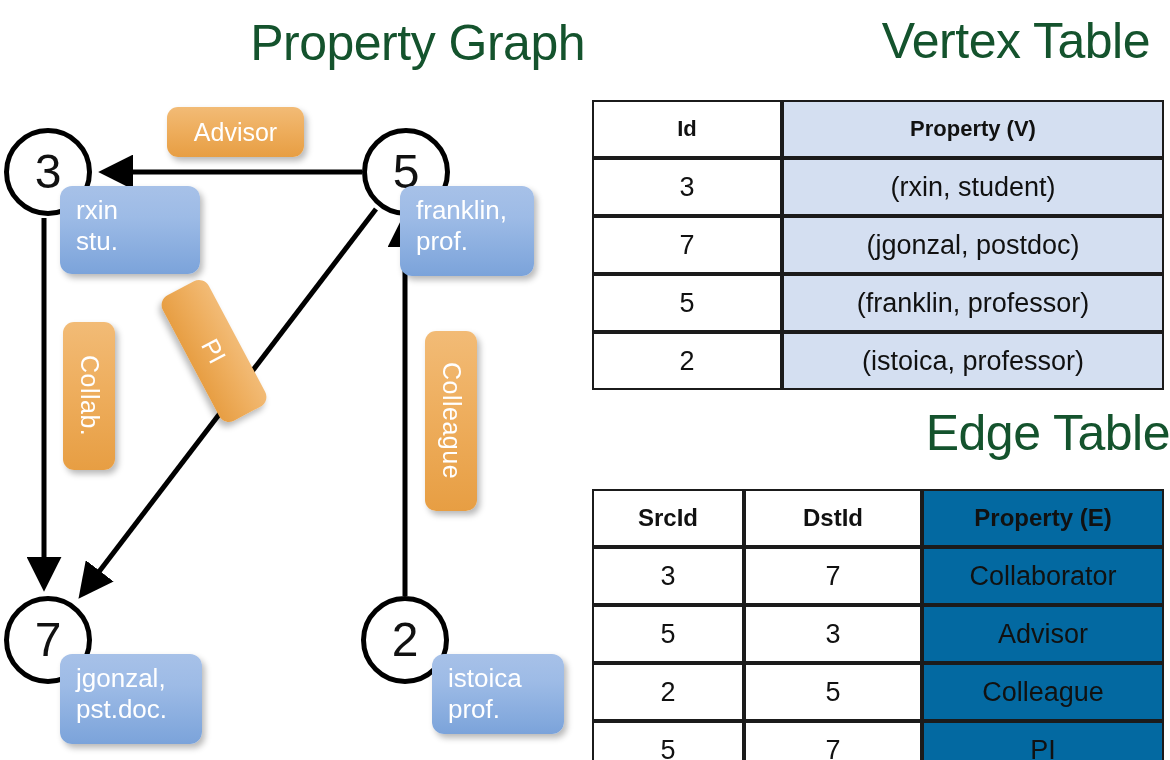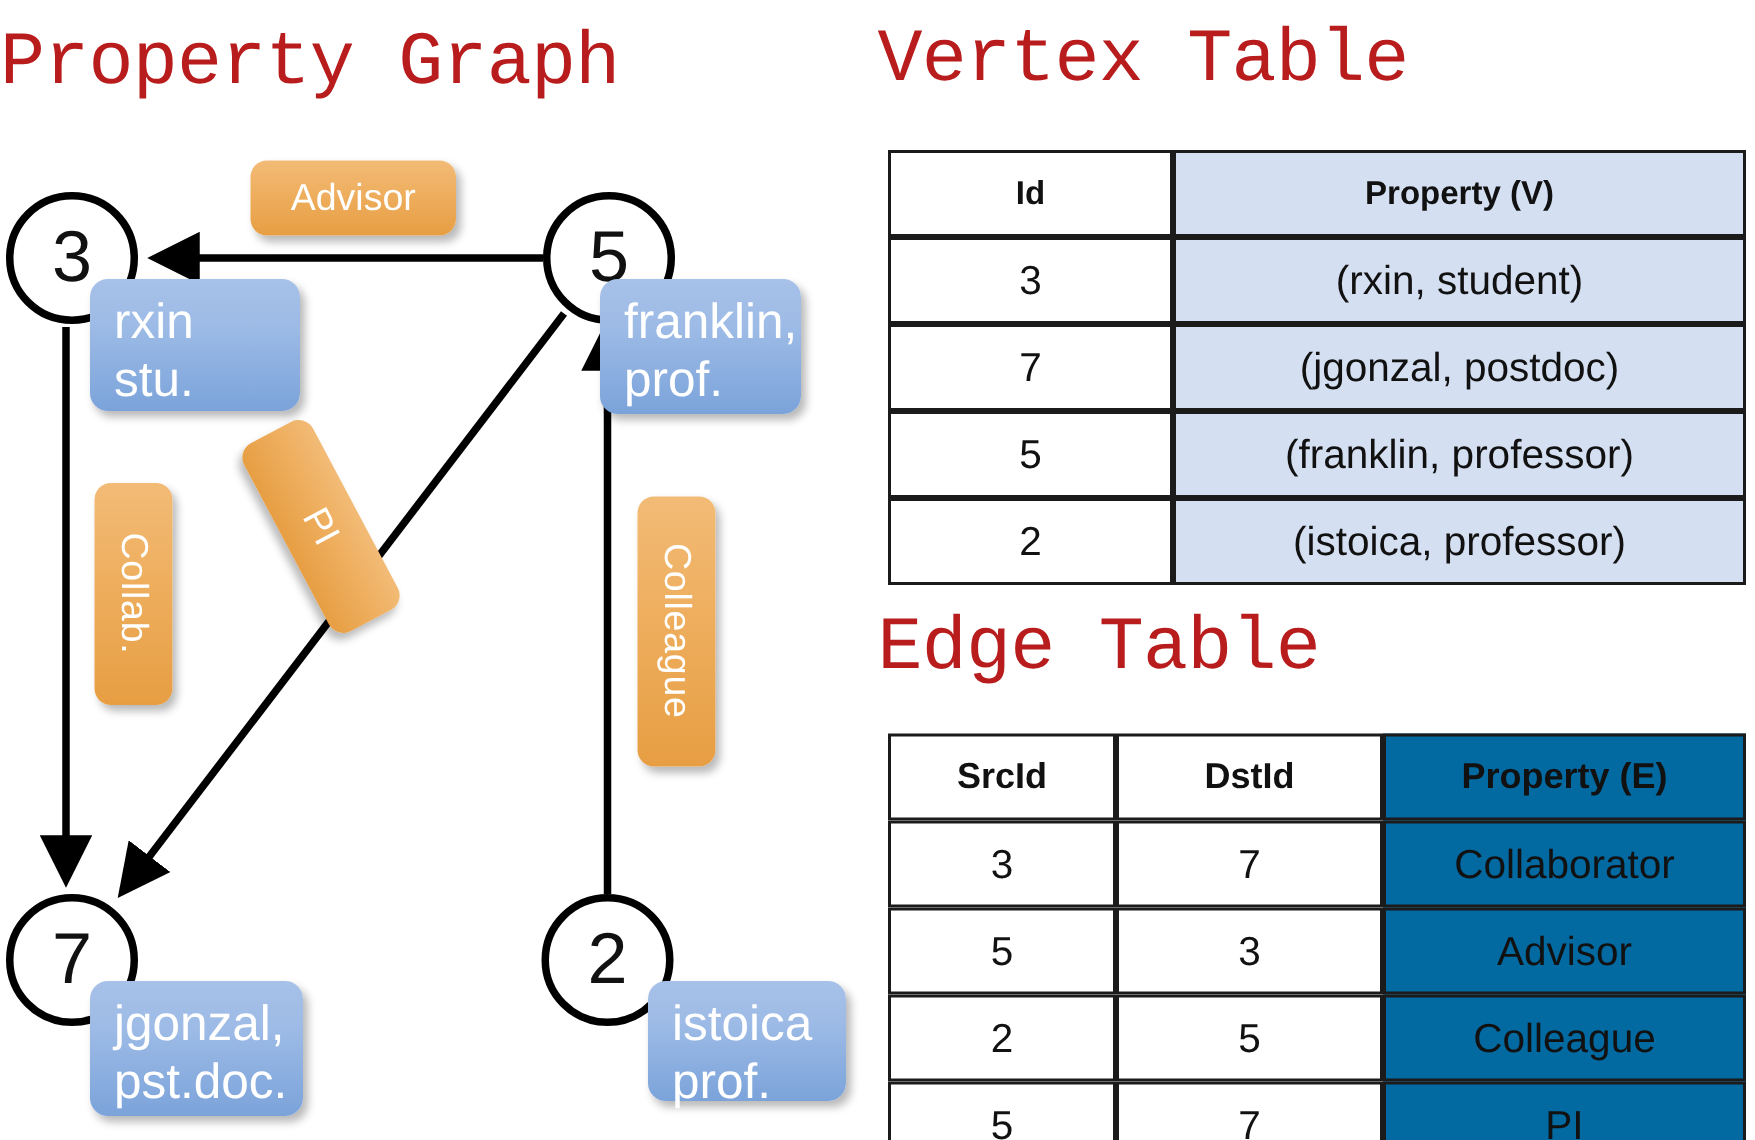--- a/index.html
+++ b/index.html
@@ -12,30 +12,30 @@
     height: 760px;
     position: relative;
     overflow: hidden;
     font-family: "Liberation Sans", sans-serif;
     color: #000000;
   }
 
   
   .title {
     position: absolute;
-    font-family: Liberation Mono, monospace;
+    font-family: Liberation Sans, sans-serif;
     font-weight: 300;
     font-size: 50px;
     letter-spacing: -0.5px;
-    color: #b91c1c;
+    color: #14532d;
     white-space: nowrap;
-    text-align: left;
+    text-align: right;
   }
   #title-property-graph { left: 0px;   top: 14px;  width: 585px; }
-  #title-vertex-table   { left: 585px; top: 12px;  width: 585px; }
+  #title-vertex-table   { left: 565px; top: 12px;  width: 585px; }
   #title-edge-table     { left: 585px; top: 404px; width: 585px; }
 
   
   #graph-panel {
     position: absolute;
     left: 0; top: 0;
     width: 585px; height: 760px;
   }
   #graph-svg {
     position: absolute;
@@ -64,21 +64,21 @@
   #node-7 { left: 4px;   top: 596px; }
   #node-2 { left: 361px; top: 596px; }
 
   
   .prop-box {
     position: absolute;
     border-radius: 12px;
     background: linear-gradient(to bottom, #a7c1e8 0%, #9dbbe6 35%, #7ba3da 100%);
     box-shadow: 3px 4px 6px rgba(0,0,0,0.28);
     color: #ffffff;
-    font-size: 33px;
+    font-size: 26px;
     line-height: 1.18;
     padding: 9px 14px 9px 16px;
     box-sizing: border-box;
     font-weight: 400;
   }
   #vbox-rxin     { left: 60px;  top: 186px; width: 140px; height: 88px; }
   #vbox-franklin { left: 400px; top: 186px; width: 134px; height: 90px; }
   #vbox-jgonzal  { left: 60px;  top: 654px; width: 142px; height: 90px; }
   #vbox-istoica  { left: 432px; top: 654px; width: 132px; height: 80px; }
 

